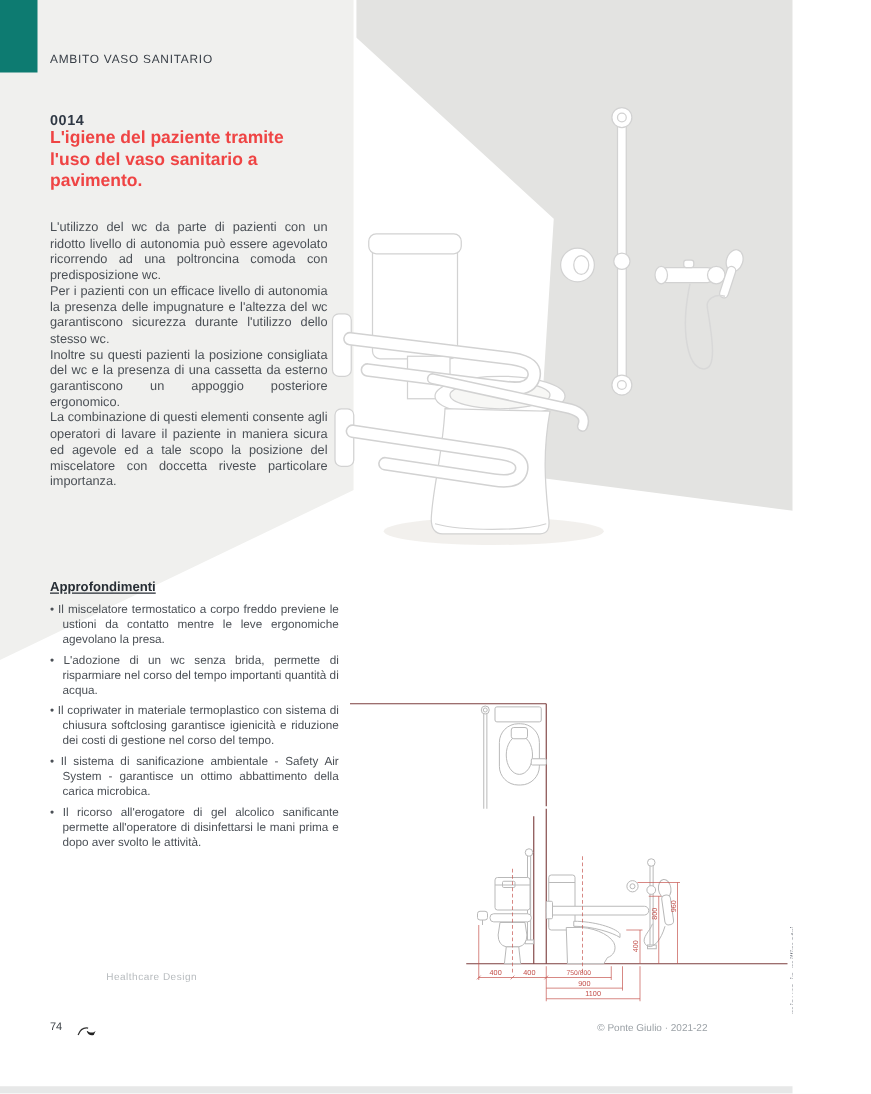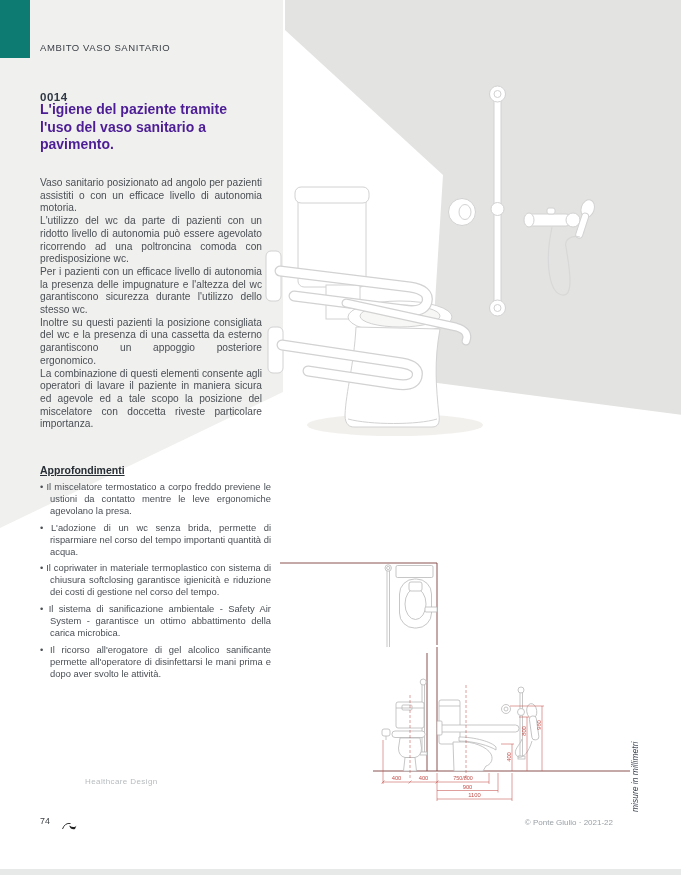--- a/index.html
+++ b/index.html
@@ -1,27 +1,27 @@
 <!DOCTYPE html>
 <html><head>
 <meta charset="utf-8">
 <style>
   html,body{margin:0;padding:0;background:#fff;}
   .page{position:relative;width:634px;height:875px;background:#ffffff;overflow:hidden;
-        font-family:"Liberation Sans",sans-serif;padding-left:47px;-webkit-font-smoothing:antialiased;}
+        font-family:"Liberation Sans",sans-serif;-webkit-font-smoothing:antialiased;}
   
   .bg-light{position:absolute;left:0;top:0;width:697px;height:875px;background:#f0f0ee;
     clip-path:polygon(0px 0px,283px 0px,283px 392px,0px 528px);}
   .bg-dark{position:absolute;left:0;top:0;width:697px;height:875px;background:#e3e3e1;
     clip-path:polygon(285px 0px,683px 0px,683px 415px,430px 382px,443px 175px,285px 30px);}
   .accent-square{position:absolute;left:0;top:0;width:30px;height:58px;background:#0d7b71;}
   .category{position:absolute;left:40px;top:42px;font-size:9.5px;letter-spacing:.6px;color:#3a4048;}
   .code{position:absolute;left:40px;top:91px;font-size:11.5px;font-weight:bold;letter-spacing:.5px;color:#2f3844;}
   .title{position:absolute;left:40px;top:101px;width:212px;margin:0;font-size:14px;line-height:17.6px;
-         font-weight:bold;color:#4c1d95;}
+         font-weight:bold;color:#ef4444;}
   .body-col{position:absolute;left:40px;top:177px;width:222px;}
   .body-col p{margin:0;font-size:10.2px;line-height:12.7px;color:#4a4f55;text-align:justify;}
   .appro-head{position:absolute;left:40px;top:464px;font-size:10.5px;font-weight:bold;color:#262d34;text-decoration:underline;}
   .bullets{position:absolute;left:40px;top:481px;width:231px;}
   .bullets p{margin:0 0 5px 0;padding-left:10px;text-indent:-10px;font-size:9.4px;line-height:11.9px;
              color:#4a4f55;text-align:justify;}
   .bullets p::before{content:"\2022\00a0";}
   .measure-note{position:absolute;left:630px;top:698px;height:114px;writing-mode:vertical-rl;
      transform:rotate(180deg);font-style:italic;font-size:8.5px;color:#3d4450;white-space:nowrap;}
   .footer-page{position:absolute;left:40px;top:816px;font-size:8.8px;color:#3c4146;}
@@ -41,21 +41,20 @@
   <div class="bg-light"></div>
   <div class="bg-dark"></div>
   <div class="accent-square"></div>
 
   <div class="category">AMBITO VASO SANITARIO</div>
   <div class="code">0014</div>
   <h1 class="title">L'igiene del paziente tramite l'uso del vaso sanitario a pavimento.</h1>
 
   <div class="body-col">
 
-  <p>Vaso sanitario posizionato ad angolo per pazienti assistiti o con un efficace livello di autonomia motoria.</p>
       <p>L'utilizzo del wc da parte di pazienti con un ridotto livello di autonomia può essere agevolato ricorrendo ad una poltroncina comoda con predisposizione wc.</p>
       <p>Per i pazienti con un efficace livello di autonomia la presenza delle impugnature e l'altezza del wc garantiscono sicurezza durante l'utilizzo dello stesso wc.</p>
       <p>Inoltre su questi pazienti la posizione consigliata del wc e la presenza di una cassetta da esterno garantiscono un appoggio posteriore ergonomico.</p>
       <p>La combinazione di questi elementi consente agli operatori di lavare il paziente in maniera sicura ed agevole ed a tale scopo la posizione del miscelatore con doccetta riveste particolare importanza.</p>
     </div>
 
   <div class="appro-head">Approfondimenti</div>
   <div class="bullets">
 
       <p>Il miscelatore termostatico a corpo freddo previene le ustioni da contatto mentre le leve ergonomiche agevolano la presa.</p>

